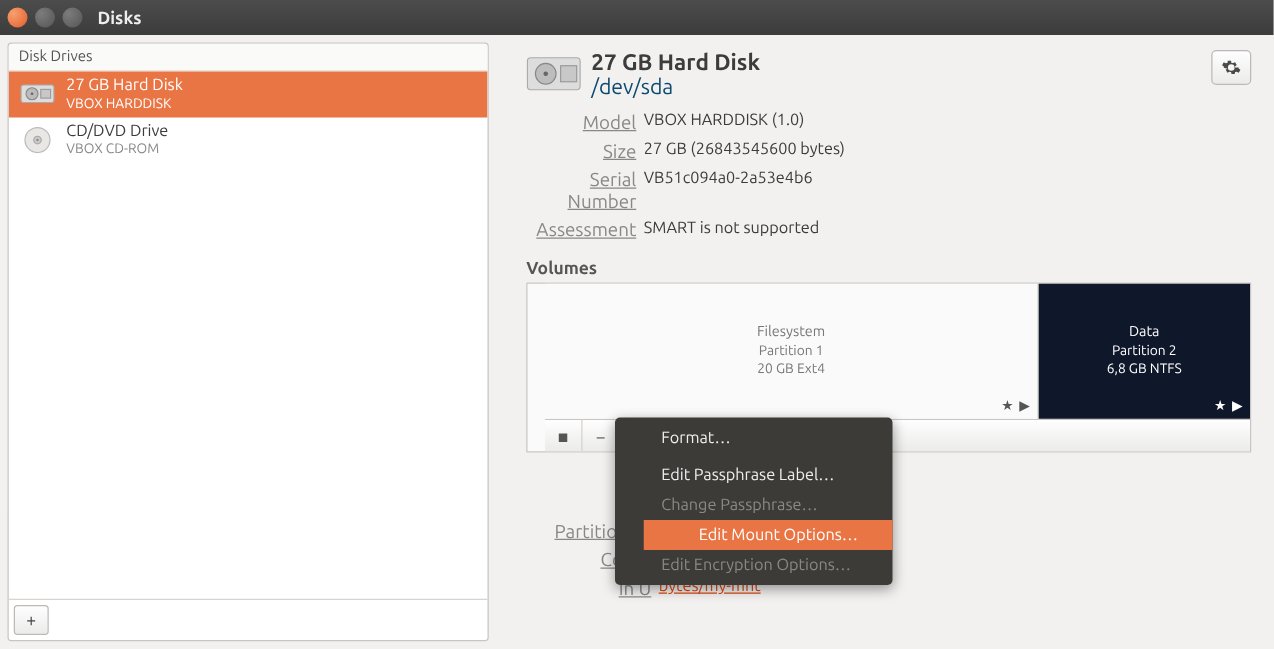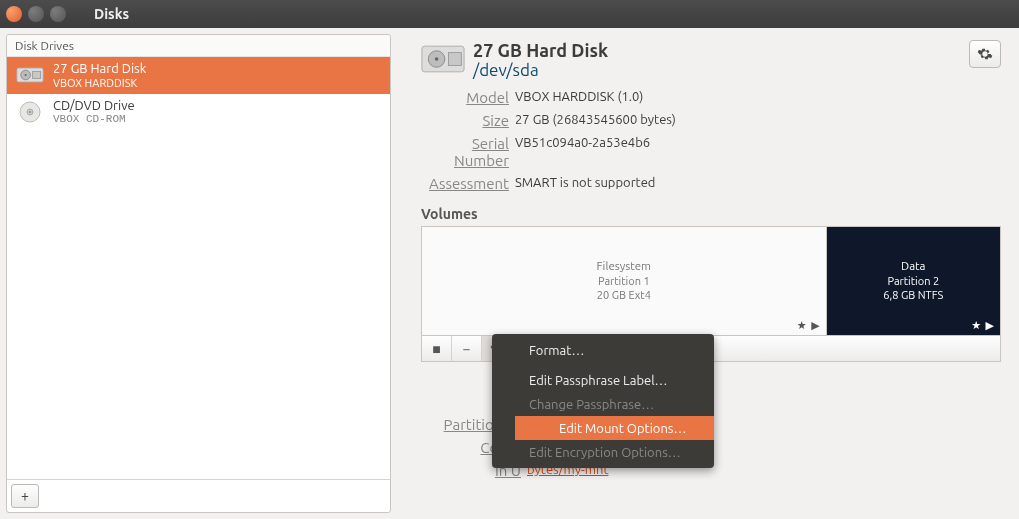--- a/index.html
+++ b/index.html
@@ -1,46 +1,46 @@
 <!DOCTYPE html>
 <html><head>
 <meta charset="utf-8">
 <style>
   * { box-sizing: border-box; margin: 0; padding: 0; }
   body { font-family: "Ubuntu", "Segoe UI", sans-serif; font-size: 13px; color: #3c3c3c; background: #f2f1f0; width: 1019px; height: 519px; overflow: hidden; }
   .titlebar { height: 28px; background: linear-gradient(#4c4c4c, #3c3c3c); display: flex; align-items: center; padding: 0 6px; gap: 6px; }
   .tb-btn { width: 16px; height: 16px; border-radius: 50%; display:inline-block; }
   .tb-close { background: radial-gradient(circle at 30% 30%, #f6a06e, #e55c2c); }
   .tb-min, .tb-max { background: radial-gradient(circle at 30% 30%, #7c7c7c, #555); }
-  .titlebar-title { color: #eee; font-weight: bold; margin-left: 22px; font-size: 14px; }
+  .titlebar-title { color: #eee; font-weight: bold; margin-left: 6px; font-size: 14px; }
   .content { display: flex; height: calc(100% - 28px); padding: 6px; gap: 22px; }
   .sidebar { width: 385px; background: #fff; border: 1px solid #c9c5c1; border-radius: 3px; display: flex; flex-direction: column; position: relative; }
   .sidebar-header { padding: 4px 8px; color: #555; font-size: 12px; border-bottom: 1px solid #e6e3e0; background:#fafaf9; border-radius: 3px 3px 0 0;}
   .drive-list { flex: 1; overflow: auto; }
   .drive-item { display: flex; align-items: center; padding: 4px 8px; gap: 8px; cursor: pointer; }
   .drive-item.selected { background: #e97544; color: #fff; }
   .drive-icon { width: 30px; height: 26px; display:flex; align-items:center; justify-content:center; }
   .drive-text { display:flex; flex-direction:column; line-height:1.2; }
   .drive-name { font-size: 13px; }
   .drive-sub { font-size: 11px; }
-  .drive-item:not(.selected) .drive-sub { color: #888; font-family: Liberation Mono, monospace; }
+  .drive-item:not(.selected) .drive-sub { color: #888; }
   .sidebar-footer { border-top: 1px solid #d8d4d0; padding: 4px; }
   .btn32 { width:28px; height:24px; background: linear-gradient(#fefefe,#ebebea); border:1px solid #bdb9b6; border-radius:3px; display:inline-flex; align-items:center; justify-content:center; cursor:pointer; font-size:14px; color:#444; }
   .detail { flex:1; padding: 6px 12px 0 8px; position: relative; }
   .detail-header { display:flex; align-items:flex-start; gap: 8px; }
   .hdd-big { width: 44px; height: 34px; margin-top:2px; }
   .detail-title { font-size: 18px; font-weight: bold; color:#3c3c3c; }
   .detail-sub { font-size: 17px; color: #0c4a6e; }
   .gear-btn { margin-left:auto; width:32px; height:28px; background:linear-gradient(#fefefe,#ebebea); border:1px solid #bdb9b6; border-radius:4px; display:flex; align-items:center; justify-content:center; cursor:pointer;}
   .gear-btn svg { width: 16px; height:16px; fill:#4a4a4a;}
   .info-grid { display:grid; grid-template-columns: 88px auto; gap: 6px 6px; margin: 10px 0 14px 0; }
   .info-label { text-align: right; color:#888; font-size:15px;text-decoration:underline; }
   .info-value { font-size:13px; color:#3c3c3c; }
   .section-h { font-weight:bold; color:#555; margin-bottom:4px; font-size:14px;}
-  .vol-box { border:1px solid #c9c5c1; border-radius:0; background:#fafafa; }
+  .vol-box { border:1px solid #c9c5c1; border-radius:0; background:#fafafa;padding-left:14px; }
   .volumes { display:flex; height:108px; }
   .vol { position:relative; display:flex; flex-direction:column; align-items:center; justify-content:center; text-align:center; font-size:11px; line-height:1.3; }
   .vol1 { flex: 0 0 70%; background:#fafafa; color:#777; border-right:1px solid #c9c5c1;}
   .vol2 { flex: 1; background:#0f172a; color:#fff; }
   .vol .vn { font-size:11.5px; }
   .vol .star-play { position:absolute; bottom:3px; right:5px; font-size:11px; letter-spacing:1px; }
   .vol1 .star-play { color:#555; }
   .vol2 .star-play { color:#fff; }
   .vol-toolbar { display:flex; border-top:1px solid #c9c5c1; height:26px; background: linear-gradient(#fefefe,#ebebea);}
   .vol-toolbar .tb { width:30px; display:flex; align-items:center; justify-content:center; border-right:1px solid #d5d1ce; cursor:pointer; font-size:14px; color:#555;}

